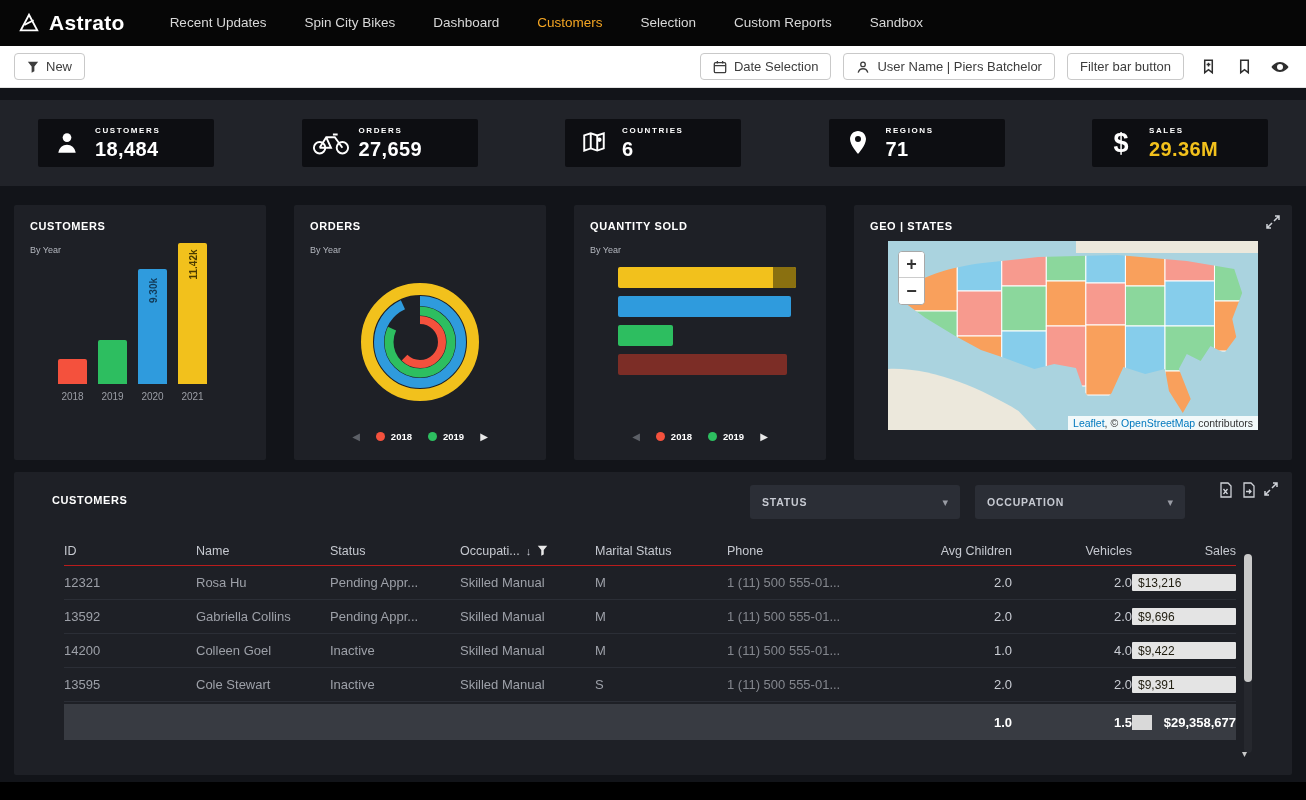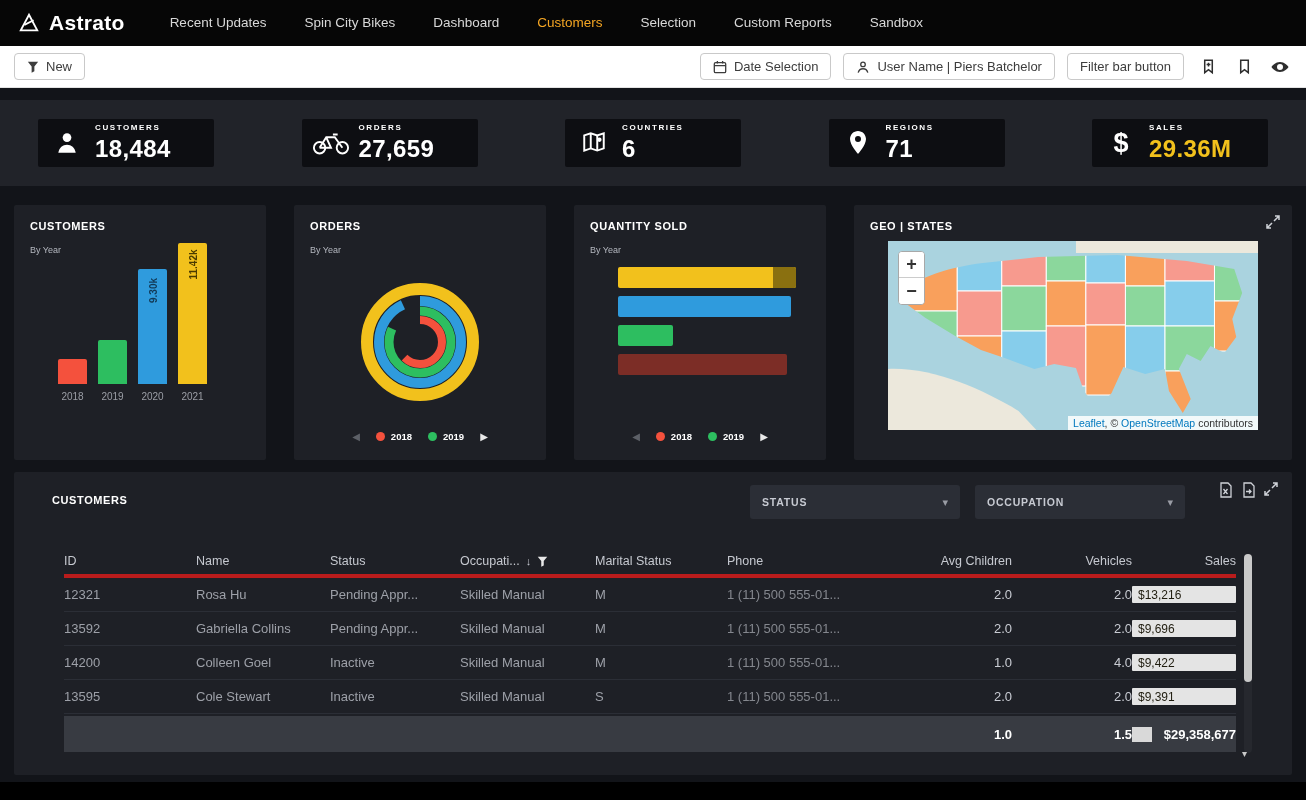--- a/index.html
+++ b/index.html
@@ -18,21 +18,21 @@
 .tb-btn{display:inline-flex;align-items:center;gap:7px;height:27px;padding:0 12px;border:1px solid #c9c9c9;border-radius:4px;background:#fff;font-size:13px;color:#3d3d3d;cursor:pointer;white-space:nowrap}
 .tb-spacer{flex:1}
 .tb-iconbtn{width:24px;height:24px;display:flex;align-items:center;justify-content:center;cursor:pointer;color:#2e2e2e}
 
 
 .kpi-band{margin-top:12px;background:#212329;padding:19px 38px;display:flex;justify-content:space-between}
 .kpi{width:176px;height:48px;background:#0d0e12;display:flex;align-items:center;padding:0 10px;gap:9px;border-radius:2px}
 .kpi-icon{width:38px;display:flex;justify-content:center;color:#fff;flex:0 0 38px}
 .kpi-text{display:flex;flex-direction:column;gap:3px}
 .kpi-label{font-size:8px;font-weight:bold;letter-spacing:1.6px;color:#fff}
-.kpi-value{font-size:24px;font-weight:bold;color:#fff;letter-spacing:.4px}
+.kpi-value{font-size:20px;font-weight:bold;color:#fff;letter-spacing:.4px}
 .kpi-value.accent{color:#f2c11c}
 .kpi-dollar{font-size:27px;font-weight:bold;color:#fff;line-height:1}
 
 
 .charts-row{display:flex;gap:28px;padding:19px 14px 0 14px}
 .card{background:#1e2026;border-radius:2px;position:relative}
 .chart-card{width:252px;height:255px;padding:15px 16px}
 .geo-card{flex:1;height:255px;padding:15px 16px}
 .card-title{font-size:11px;font-weight:bold;color:#fff;letter-spacing:.6px}
 .card-sub{font-size:9px;color:#b4b7bf;margin-top:13px}
@@ -74,21 +74,21 @@
 .table-card{margin:12px 14px 0 14px;height:303px;background:#1e2026;border-radius:2px;position:relative;padding-top:22px}
 .table-title{font-size:11px;font-weight:bold;color:#fff;letter-spacing:.6px;margin-left:38px}
 .filters{position:absolute;top:13px;right:107px;display:flex;gap:15px}
 .filter-select{width:210px;height:34px;background:#2b2e36;border-radius:3px;display:flex;align-items:center;justify-content:space-between;padding:0 12px;cursor:pointer}
 .filter-label{font-size:10.5px;font-weight:bold;letter-spacing:.8px;color:#c7cad2}
 .chev{color:#9a9da5;font-size:11px}
 .table-icons{position:absolute;top:10px;right:14px;display:flex;gap:8px;color:#cfd2d8}
 .table-icons .ic{cursor:pointer}
 
 .tr{display:grid;grid-template-columns:132px 134px 130px 135px 132px 175px 1fr 120px 104px;align-items:center;height:34px;margin:0 56px 0 50px}
-.tr.head{height:30px;margin-top:42px;border-bottom:4px solid #b91c1c}
+.tr.head{height:30px;margin-top:30px;border-bottom:1px solid #b91c1c}
 .tr.body-row{border-bottom:1px solid #2b2e36}
 .th{font-size:12.5px;color:#c6c9d0}
 .th.num,.td.num{text-align:right}
 .td{font-size:13px;color:#9da0a8;white-space:nowrap;overflow:hidden;text-overflow:ellipsis}
 .td.dim{color:#84878e}
 .td.num{color:#c9ccd3}
 .occ-head{display:flex;align-items:center;gap:6px}
 .sort-arrow{font-size:11px;color:#c6c9d0}
 .funnel{color:#e8e8e8}
 

